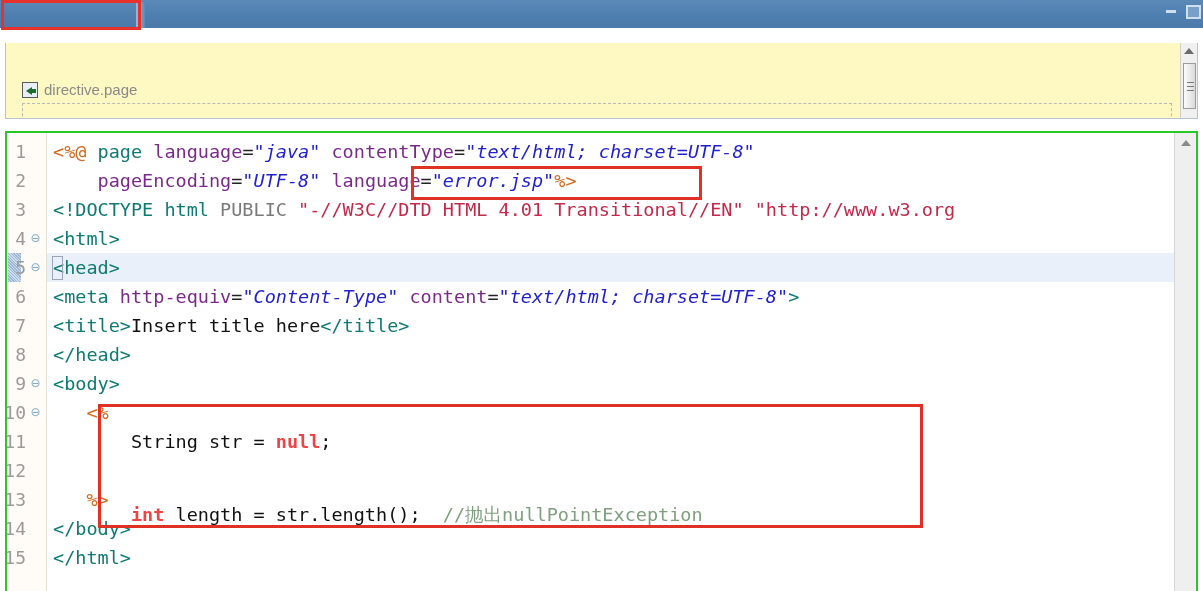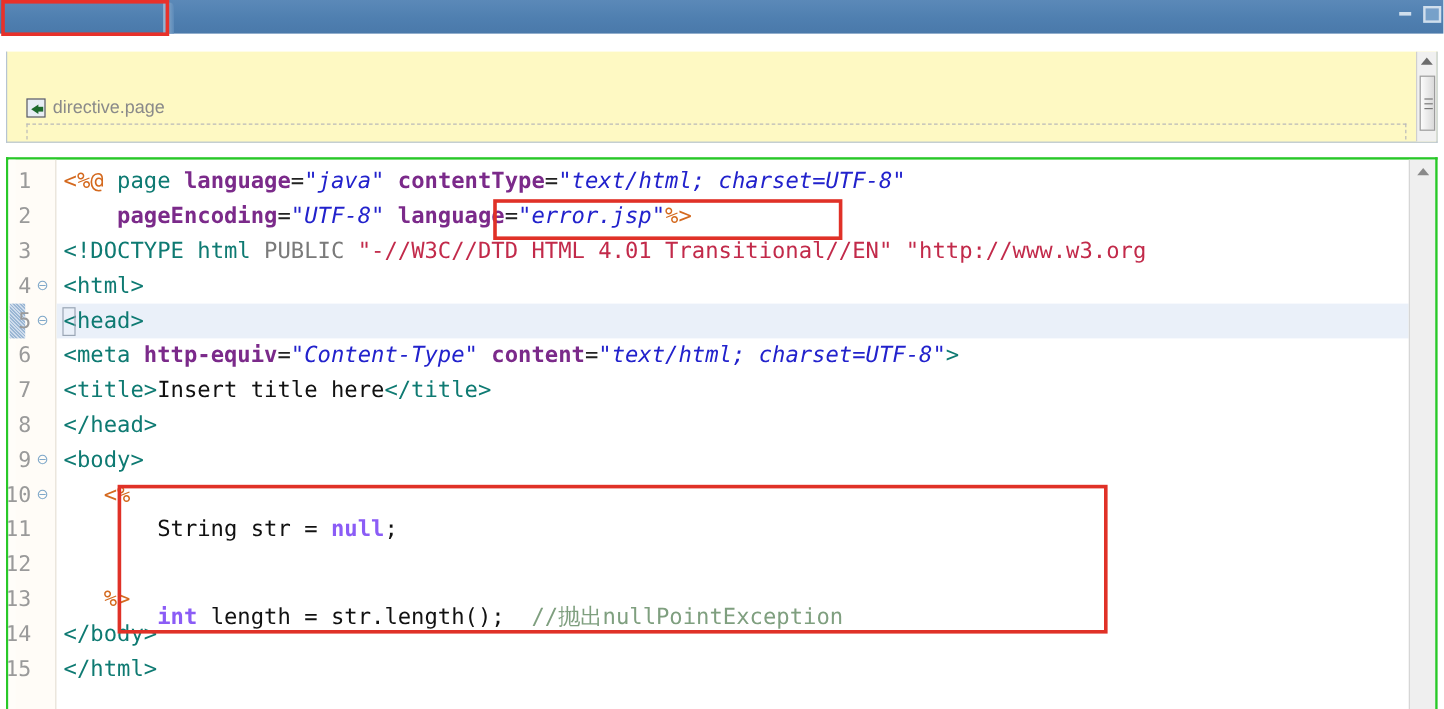--- a/index.html
+++ b/index.html
@@ -312,26 +312,26 @@
     height: 29px;
     line-height: 29px;
     white-space: pre;
     font-family: "DejaVu Sans Mono", monospace;
     font-size: 18.5px;
   }
 
   
   .s-jsptag  { color: #d4691e; }
   .s-tag     { color: #0e7a72; }
-  .s-attr    { color: #7b2a8a; font-weight: bold; }
+  .s-attr    { color: #7b2a8a; }
   .s-str     { color: #2222cc; font-style: italic; }
   .s-plain   { color: #222222; }
   .s-doctype { color: #7a7a7a; }
   .s-dtstr   { color: #c22a4a; }
-  .s-kw      { color: #8b5cf6; font-weight: bold; }
+  .s-kw      { color: #ef4444; font-weight: bold; }
   .s-comment { color: #7f9f7f; }
   .s-eq      { color: #222222; }
   .s-black   { color: #111111; }
 
   .cursor-line5 {
     position: absolute;
     width: 11px; height: 24px;
     border: 1px solid #9aa6b5;
     background: rgba(255,255,255,0);
   }

